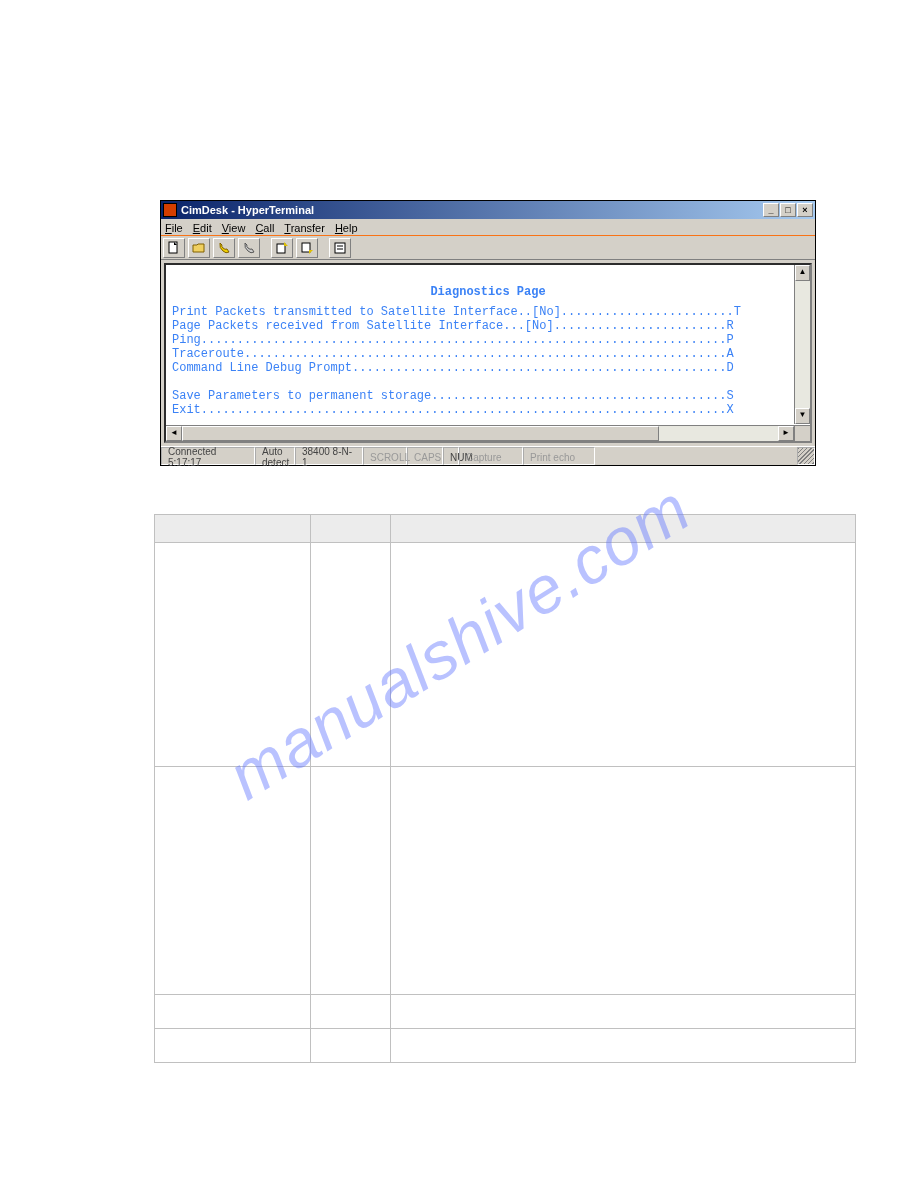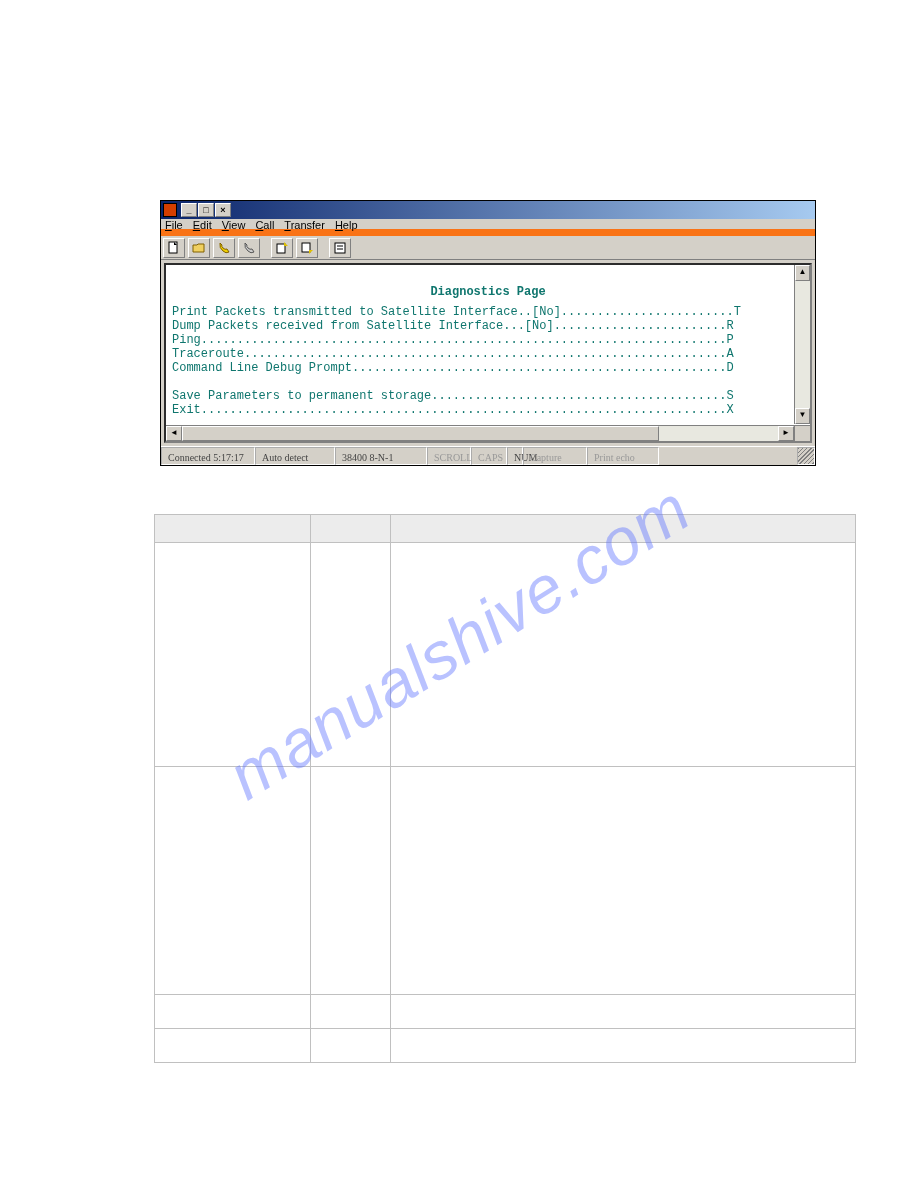--- a/index.html
+++ b/index.html
@@ -51,21 +51,21 @@
     border-top-color: #fff; border-left-color: #fff;
     font-size: 9px; line-height: 12px; text-align: center;
     color: #000; font-weight: bold;
   }
   .menubar {
     display: flex;
     padding: 1px 4px 0 4px;
     font-size: 11px;
     color: #000;
     gap: 10px;
-    border-bottom: 7px solid #f97316;
+    border-bottom: 1px solid #f97316;
     height: 17px;
     align-items: center;
   }
   .menubar span u { text-decoration: underline; }
   .toolbar {
     height: 24px;
     display: flex;
     align-items: center;
     padding: 1px 2px;
     gap: 3px;
@@ -90,21 +90,21 @@
     overflow: hidden;
     position: relative;
   }
   .term {
     flex: 1;
     font-family: "Courier New", monospace;
     font-size: 12px;
     line-height: 14px;
     white-space: pre;
     padding: 2px 6px 0 6px;
-    color: #0f766e;
+    color: #3b82f6;
     overflow: hidden;
   }
   .term .hdr { text-align: center; font-weight: bold; padding: 4px 0 6px; }
   .vbar {
     position: absolute; right: 0; top: 0; bottom: 17px;
     width: 16px; background: #d4d0c8;
     border-left: 1px solid #808080;
     display: flex; flex-direction: column; justify-content: flex-start;
   }
   .vbar .arrow {
@@ -140,21 +140,20 @@
     background: #d4d0c8; border-top: 1px solid #808080; border-left: 1px solid #808080;
   }
   .statusbar {
     height: 19px;
     display: flex;
     align-items: stretch;
     font-size: 10px;
     color: #444;
     border-top: 1px solid #fff;
     background: #d4d0c8;
-    font-family: Liberation Serif, serif;
   }
   .statusbar .cell {
     border: 1px inset #fff;
     padding: 2px 6px 0 6px;
     display: flex; align-items: center;
   }
   .statusbar .disabled { color: #999; }
   .statusbar .grip {
     margin-left: auto; width: 18px;
     background: repeating-linear-gradient(135deg, #808080 0 1px, transparent 1px 3px);
@@ -201,20 +200,21 @@
 </style>
 </head>
 <body>
 
 <div class="page">
 
   <div class="win">
 
     <div class="titlebar">
       <div class="appicon"></div>
+      <div class="title">CimDesk - HyperTerminal</div>
       <div class="winbtns">
         <div class="winbtn">_</div>
         <div class="winbtn">□</div>
         <div class="winbtn">×</div>
       </div>
     </div>
 
     <div class="menubar">
       <span><u>F</u>ile</span>
       <span><u>E</u>dit</span>
@@ -265,21 +265,21 @@
             <rect x="2" y="2" width="10" height="10" fill="#fff" stroke="#000"></rect>
             <line x1="4" y1="5" x2="10" y2="5" stroke="#000"></line>
             <line x1="4" y1="8" x2="10" y2="8" stroke="#000"></line>
           </svg>
       </div>
     </div>
 
     <div class="term-wrap">
       <div class="term">
 <div class="hdr">Diagnostics Page</div><span>Print Packets transmitted to Satellite Interface..[No]........................T</span>
-<span>Dump Packets received from Satellite Interface...[No]........................R</span>
+<span>Page Packets received from Satellite Interface...[No]........................R</span>
 <span>Ping.........................................................................P</span>
 <span>Traceroute...................................................................A</span>
 <span>Command Line Debug Prompt....................................................D</span>
 <span></span>
 <span>Save Parameters to permanent storage.........................................S</span>
 <span>Exit.........................................................................X</span>
 <span>_</span>
       </div>
       <div class="vbar">
         <div class="arrow">▲</div>
@@ -291,22 +291,22 @@
         <div class="track">
             <div class="thumb"></div>
           </div>
         <div class="arrow">►</div>
       </div>
       <div class="corner"></div>
     </div>
 
     <div class="statusbar">
       <div class="cell" style="width:94px">Connected 5:17:17</div>
-      <div class="cell" style="width:80px">Auto detect</div>
-      <div class="cell" style="width:92px">38400 8-N-1</div>
+      <div class="cell" style="width:40px">Auto detect</div>
+      <div class="cell" style="width:68px">38400 8-N-1</div>
       <div class="cell disabled" style="width:44px">SCROLL</div>
       <div class="cell disabled" style="width:36px">CAPS</div>
       <div class="cell" style="width:16px">NUM</div>
       <div class="cell disabled" style="width:64px">Capture</div>
       <div class="cell disabled" style="width:72px">Print echo</div>
       <div class="grip"></div>
     </div>
   </div>
 
   <table class="doctable">

